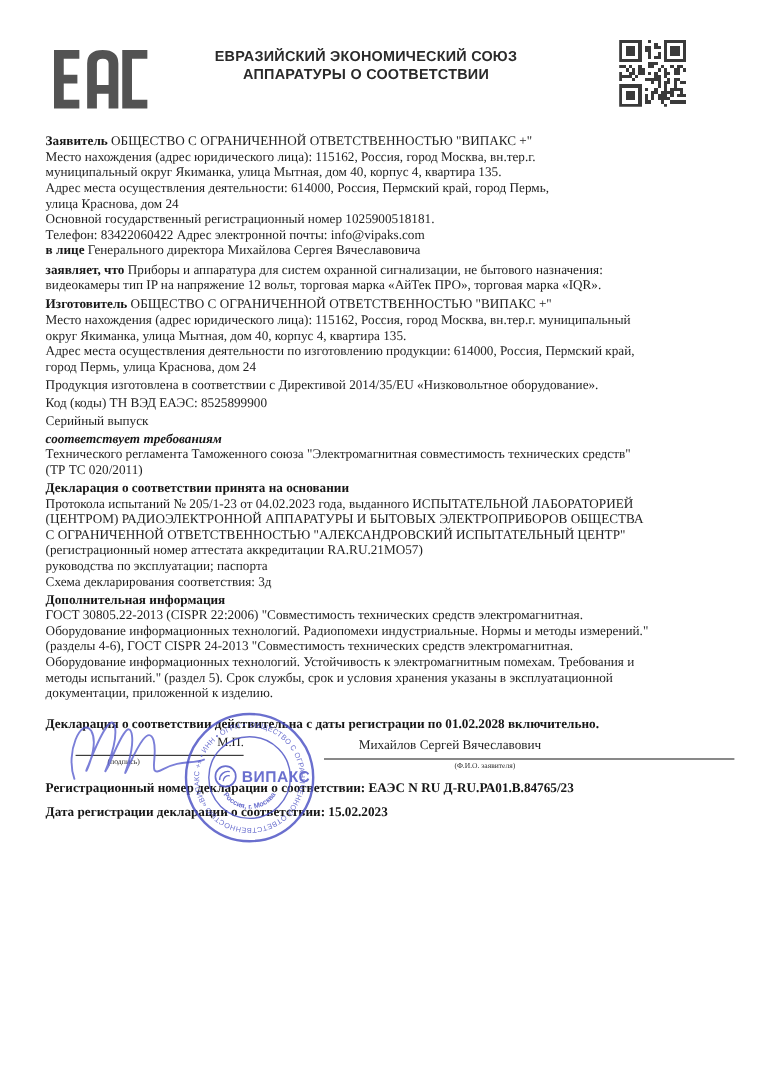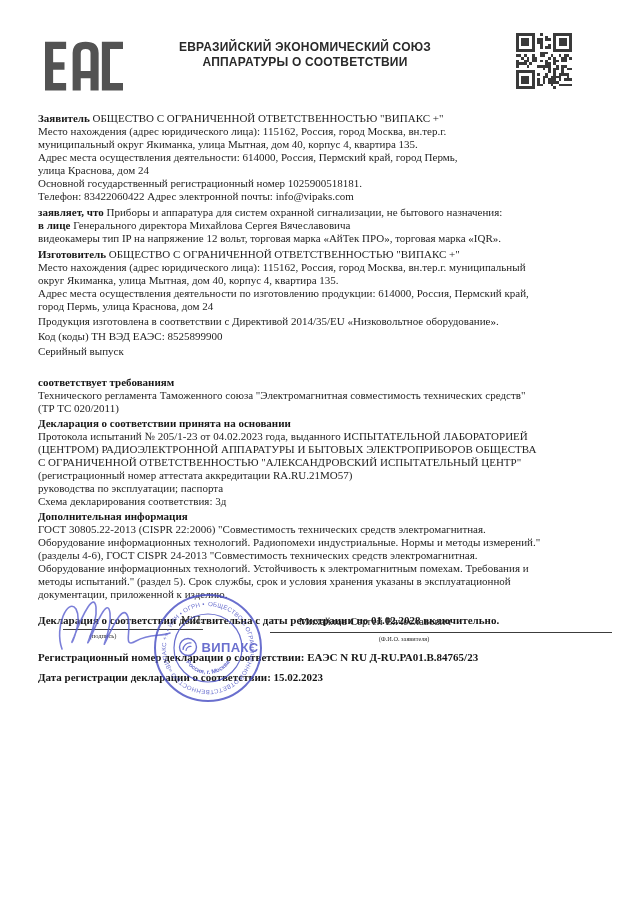--- a/index.html
+++ b/index.html
@@ -177,32 +177,32 @@
   </div>
 
   <div class="doc-body" id="doc-body">
       <div class="line"><b>Заявитель</b> ОБЩЕСТВО С ОГРАНИЧЕННОЙ ОТВЕТСТВЕННОСТЬЮ "ВИПАКС +"</div>
       <div class="line">Место нахождения (адрес юридического лица): 115162, Россия, город Москва, вн.тер.г.</div>
       <div class="line">муниципальный округ Якиманка, улица Мытная, дом 40, корпус 4, квартира 135.</div>
       <div class="line">Адрес места осуществления деятельности: 614000, Россия, Пермский край, город Пермь,</div>
       <div class="line">улица Краснова, дом 24</div>
       <div class="line">Основной государственный регистрационный номер 1025900518181.</div>
       <div class="line">Телефон: 83422060422 Адрес электронной почты: info@vipaks.com</div>
+      <div class="line"><b>в лице</b> Генерального директора Михайлова Сергея Вячеславовича</div>
       <div class="line" style="margin-top: 3px;"><b>заявляет, что</b> Приборы и аппаратура для систем охранной сигнализации, не бытового назначения:</div>
-      <div class="line"><b>в лице</b> Генерального директора Михайлова Сергея Вячеславовича</div>
       <div class="line">видеокамеры тип IP на напряжение 12 вольт, торговая марка «АйТек ПРО», торговая марка «IQR».</div>
       <div class="line" style="margin-top: 3px;"><b>Изготовитель</b> ОБЩЕСТВО С ОГРАНИЧЕННОЙ ОТВЕТСТВЕННОСТЬЮ "ВИПАКС +"</div>
       <div class="line">Место нахождения (адрес юридического лица): 115162, Россия, город Москва, вн.тер.г. муниципальный</div>
       <div class="line">округ Якиманка, улица Мытная, дом 40, корпус 4, квартира 135.</div>
       <div class="line">Адрес места осуществления деятельности по изготовлению продукции: 614000, Россия, Пермский край,</div>
       <div class="line">город Пермь, улица Краснова, дом 24</div>
       <div class="line" style="margin-top: 2px;">Продукция изготовлена в соответствии с Директивой 2014/35/EU «Низковольтное оборудование».</div>
       <div class="line" style="margin-top: 2px;">Код (коды) ТН ВЭД ЕАЭС: 8525899900</div>
       <div class="line" style="margin-top: 2px;">Серийный выпуск</div>
-      <div class="line" style="margin-top: 18px;"><b>соответствует требованиям</b></div>
+      <div class="line" style="margin-top: 2px; font-style: italic;"><b>соответствует требованиям</b></div>
       <div class="line">Технического регламента Таможенного союза "Электромагнитная совместимость технических средств"</div>
       <div class="line">(ТР ТС 020/2011)</div>
       <div class="line" style="margin-top: 2px;"><b>Декларация о соответствии принята на основании</b></div>
       <div class="line">Протокола испытаний № 205/1-23 от 04.02.2023 года, выданного ИСПЫТАТЕЛЬНОЙ ЛАБОРАТОРИЕЙ</div>
       <div class="line">(ЦЕНТРОМ) РАДИОЭЛЕКТРОННОЙ АППАРАТУРЫ И БЫТОВЫХ ЭЛЕКТРОПРИБОРОВ ОБЩЕСТВА</div>
       <div class="line">С ОГРАНИЧЕННОЙ ОТВЕТСТВЕННОСТЬЮ "АЛЕКСАНДРОВСКИЙ ИСПЫТАТЕЛЬНЫЙ ЦЕНТР"</div>
       <div class="line">(регистрационный номер аттестата аккредитации RA.RU.21MO57)</div>
       <div class="line">руководства по эксплуатации; паспорта</div>
       <div class="line">Схема декларирования соответствия: 3д</div>
       <div class="line" style="margin-top: 2px;"><b>Дополнительная информация</b></div>

